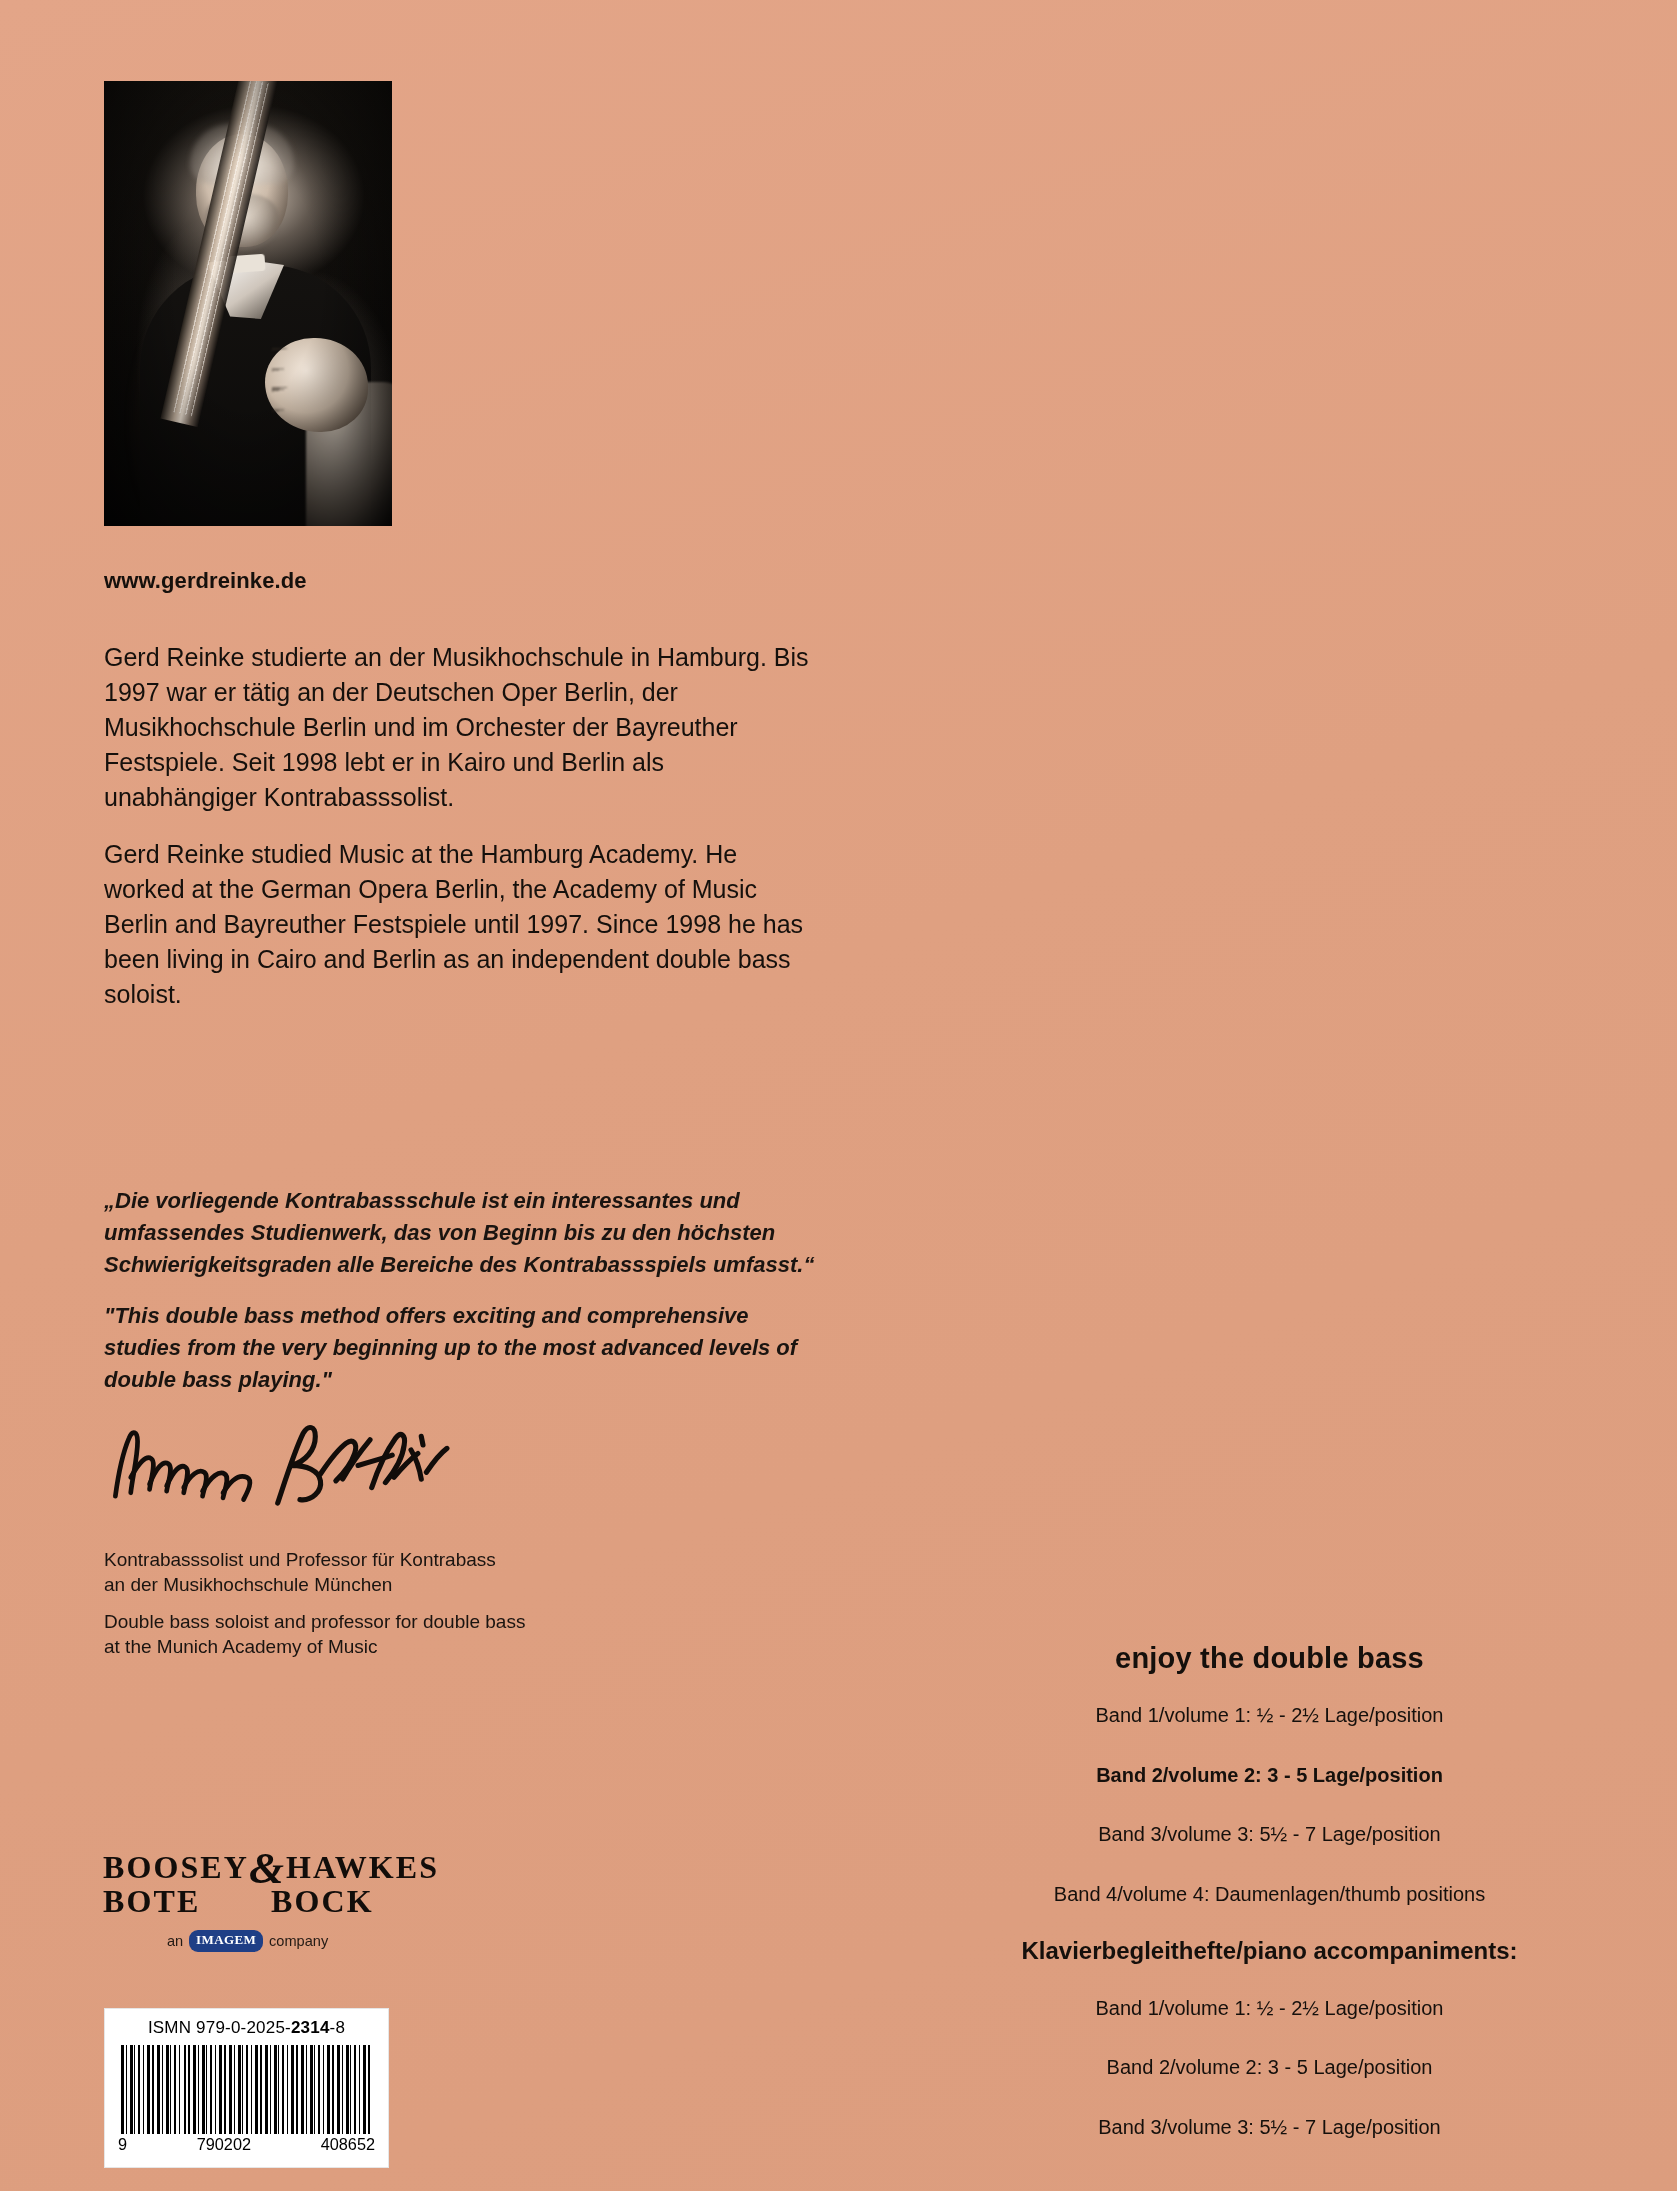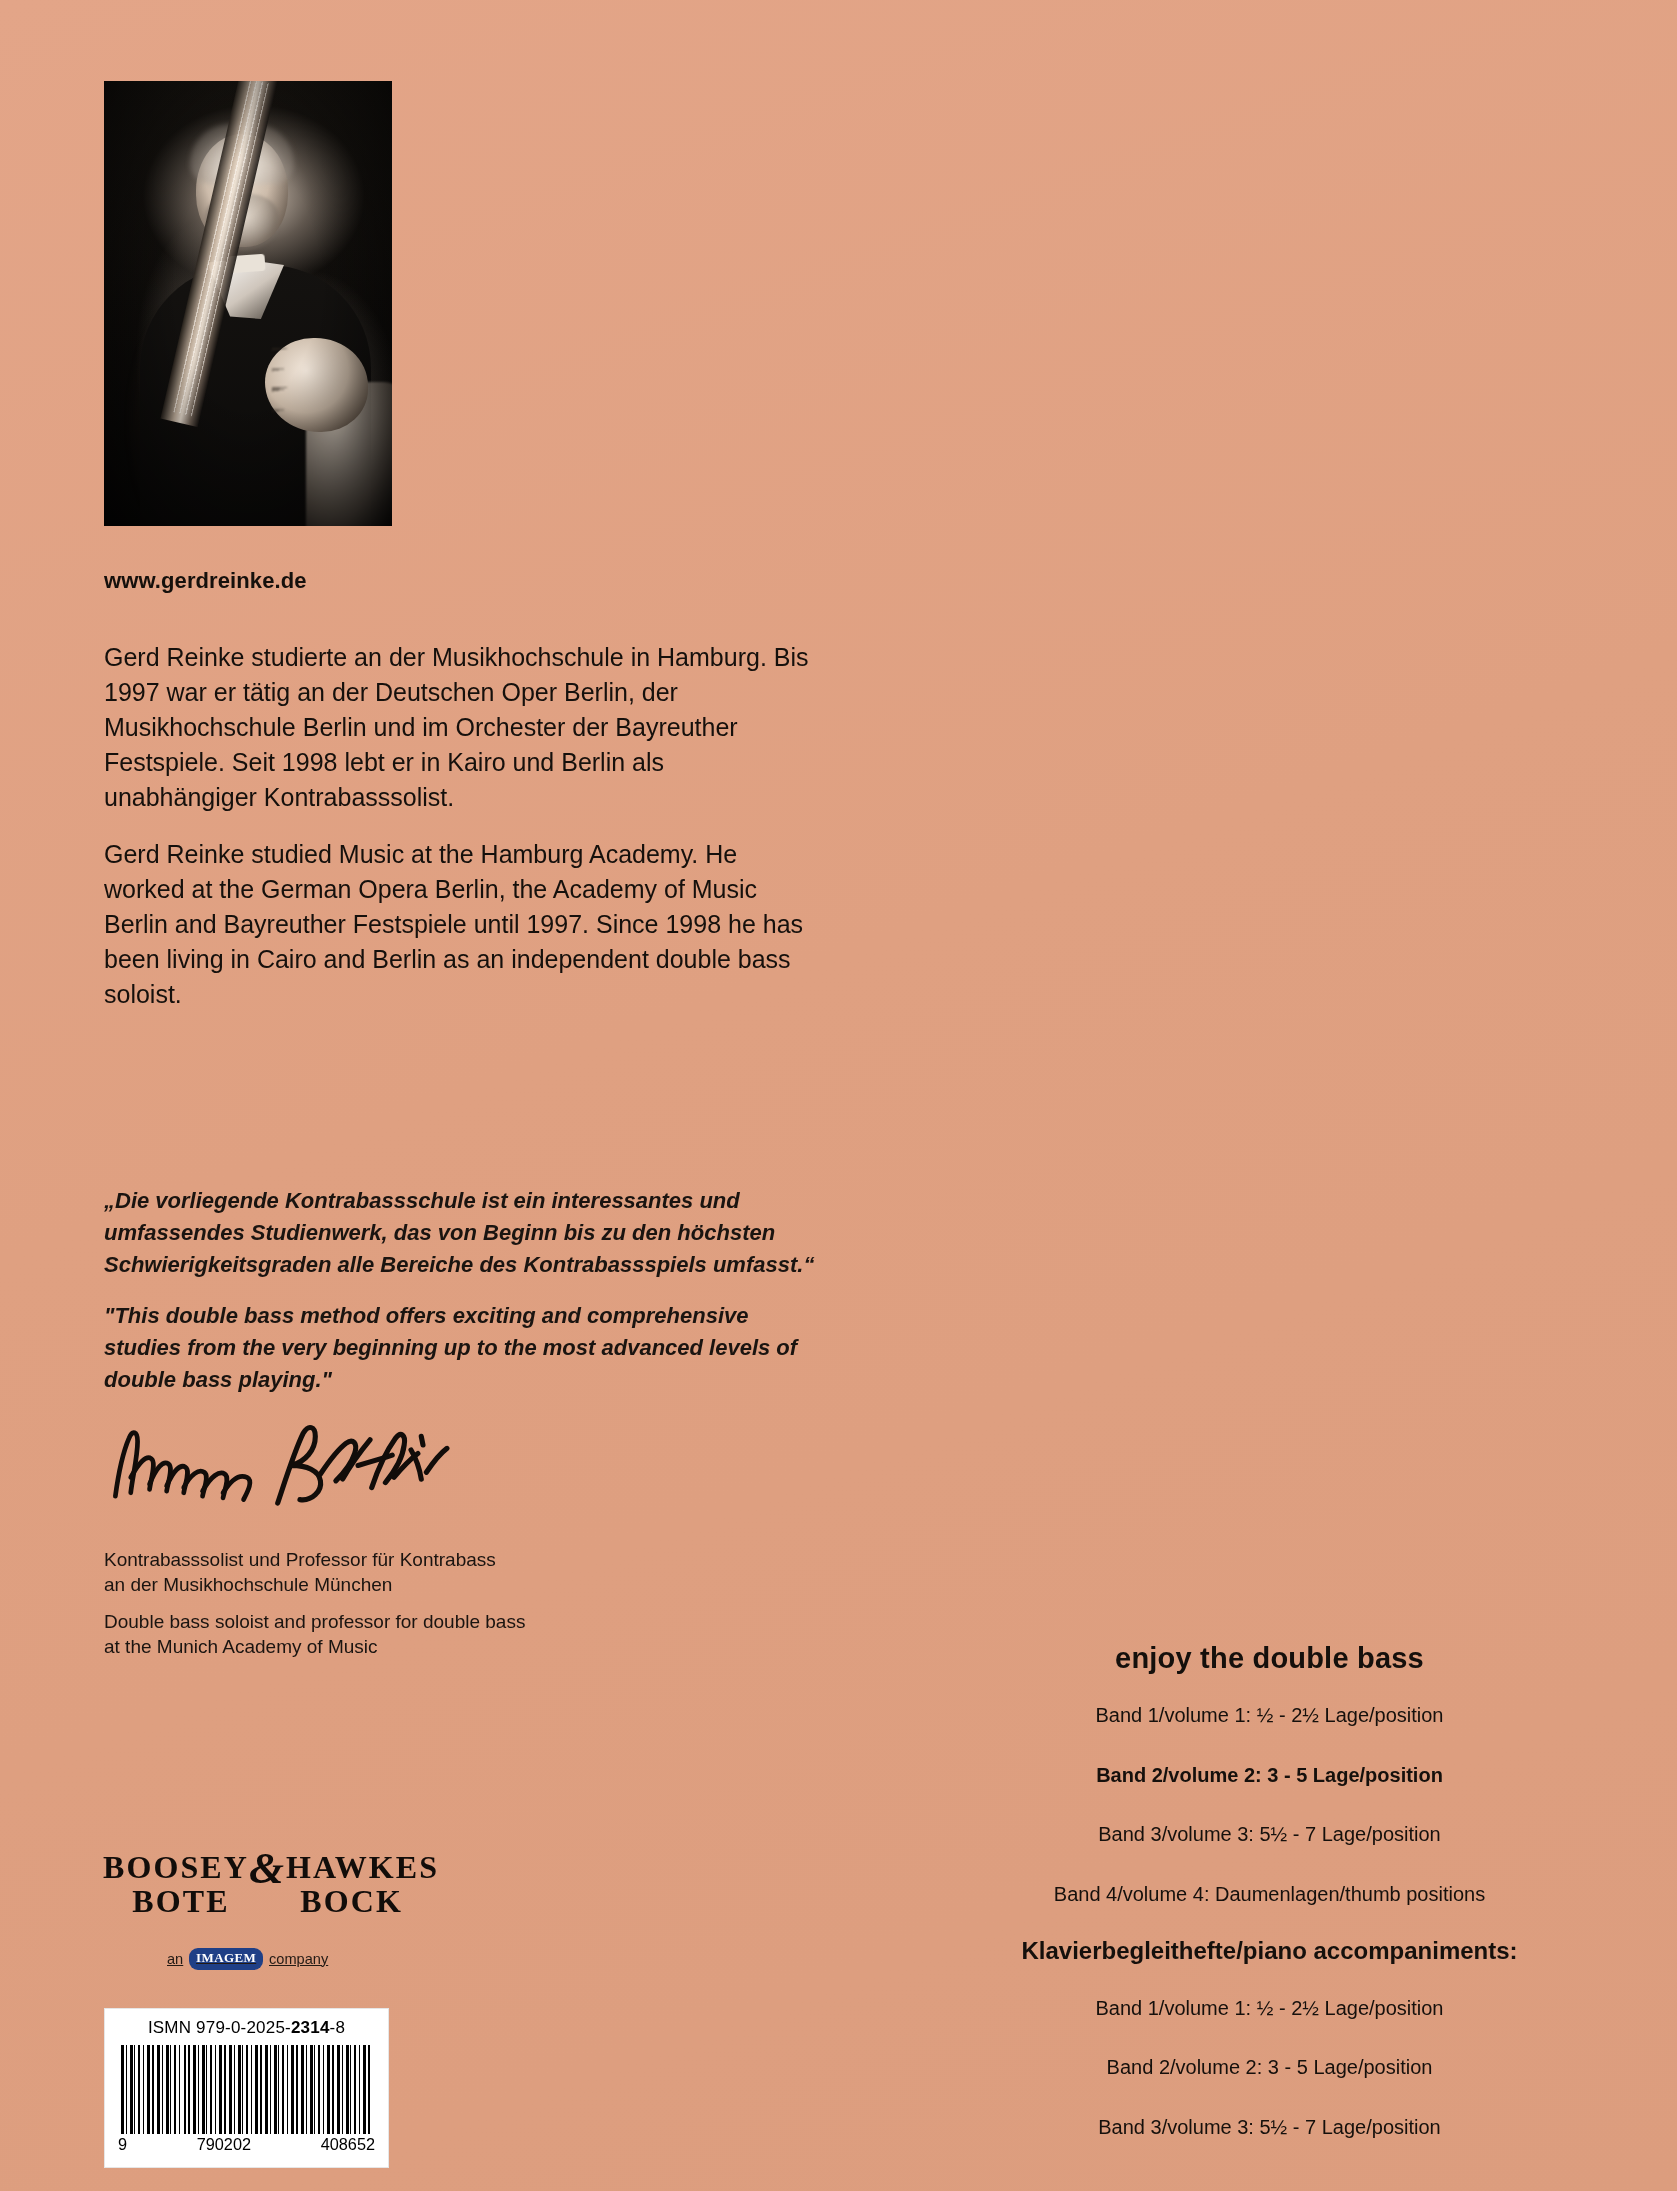--- a/index.html
+++ b/index.html
@@ -224,48 +224,47 @@
   }
   .sig-caption.de { top: 1547px; }
   .sig-caption.en { top: 1609px; }
 
   
   .publisher {
     position: absolute;
     left: 103px;
     top: 1849px;
     width: 300px;
-    text-align: right;
+    text-align: left;
   }
   .pub-line1, .pub-line2 {
     font-family: "Liberation Serif", serif;
     font-size: 32px;
     letter-spacing: 2.1px;
     color: #120d0a;
     white-space: nowrap;
   }
   .pub-line1 { font-weight: 700; }
   .pub-line2 { font-weight: 700; margin-top: -3.4px; }
   .pub-amp {
     font-family: "Liberation Serif", serif;
     font-style: italic;
     font-size: 45px;
     line-height: 0;
     position: relative;
     top: 5.1px;
   }
   .pub-sub {
-    margin-top: 28px;
+    margin-top: 10px;
     font-size: 14.6px;
     color: #231a14;
     display: flex;
     align-items: center;
     gap: 6px;
     padding-left: 64px;
-    text-decoration: underline;
   }
   .imagem-badge {
     background: #1f3f86;
     color: #ffffff;
     font-family: "Liberation Serif", serif;
     font-weight: 700;
     font-size: 13px;
     letter-spacing: 0.4px;
     padding: 2.6px 6.8px 3.4px 6.8px;
     border-radius: 9px;

